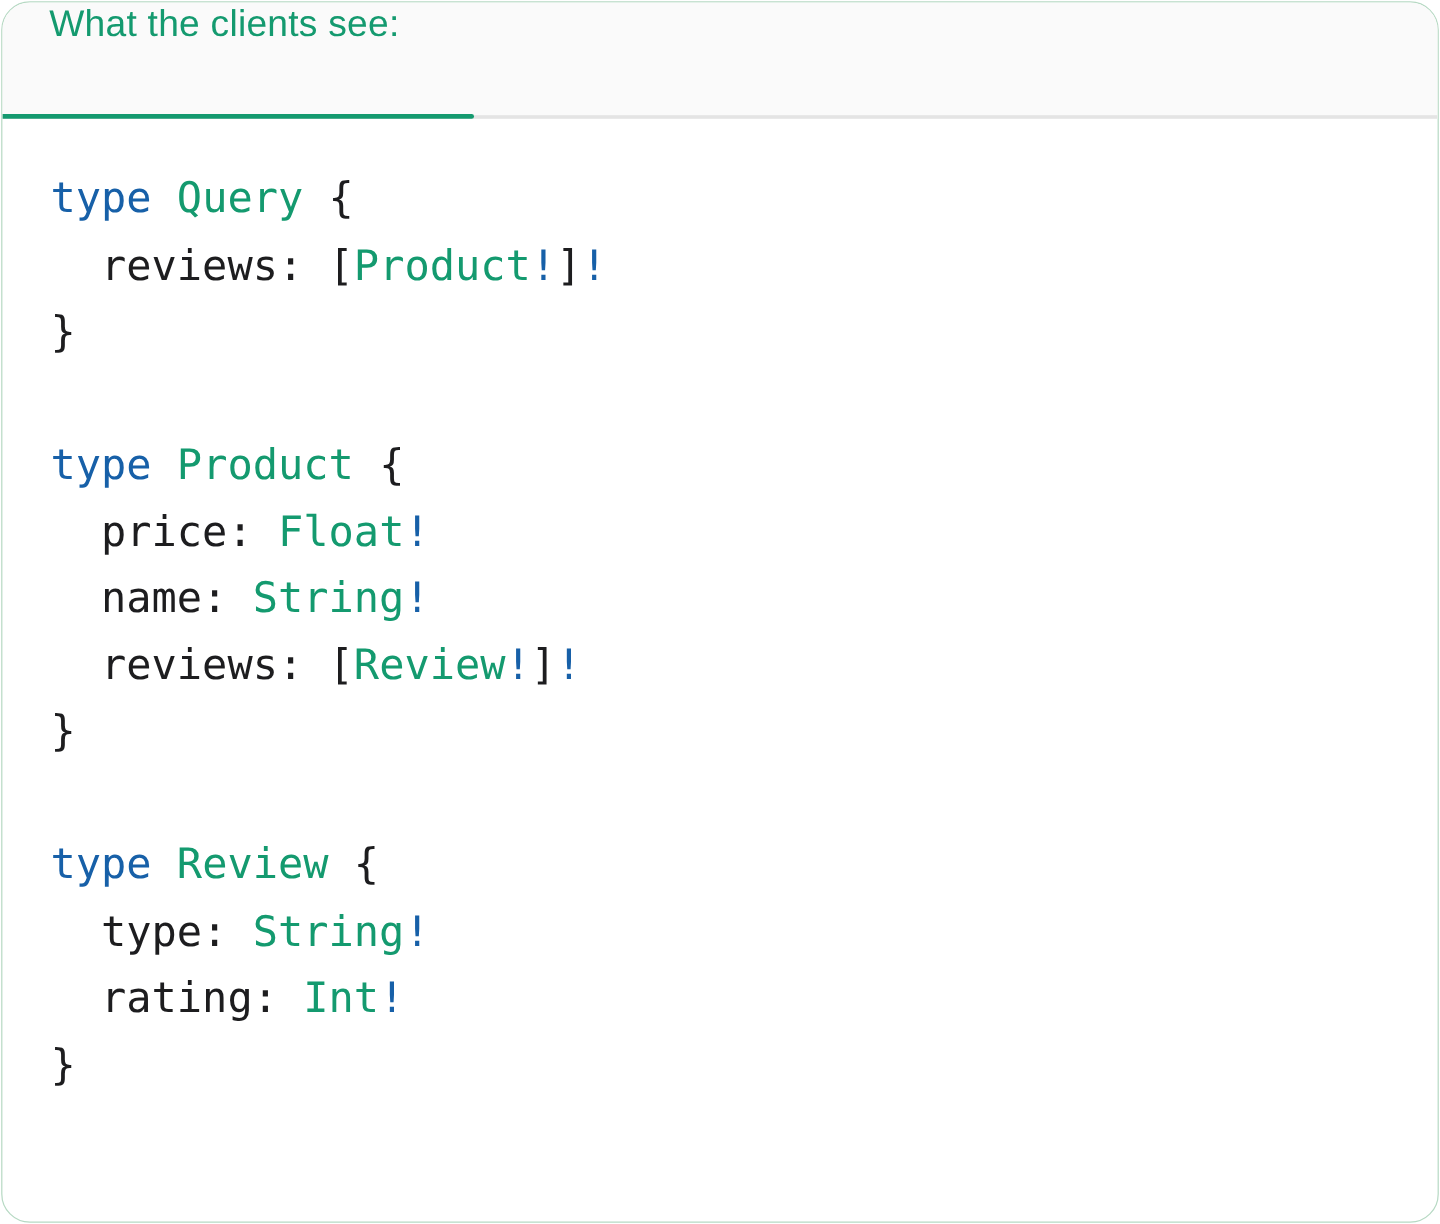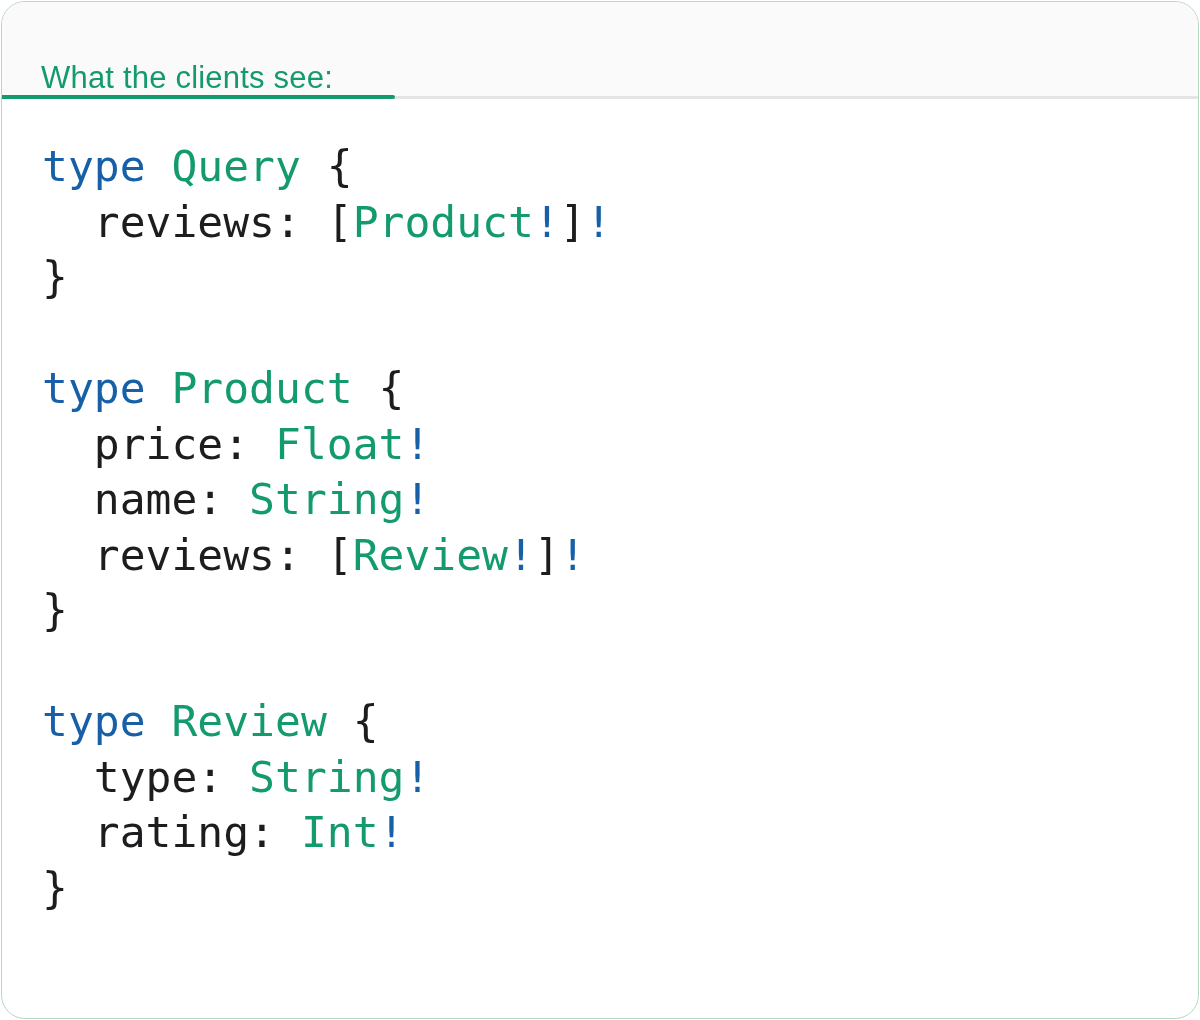--- a/index.html
+++ b/index.html
@@ -20,21 +20,21 @@
     border: 1px solid var(--panel-border, #b6d9c3);
     border-radius: 24px;
     overflow: hidden;
   }
   .tab-bar {
     position: relative;
     height: 94px;
     background: var(--header-bg, #fafafa);
     border-bottom: 3px solid var(--divider, #e4e4e4);
     display: flex;
-    align-items: flex-end;
+    align-items: flex-start;
     padding-left: 39px;
     box-sizing: content-box;
   }
   .tab-label {
     font-size: 31px;
     font-weight: 500;
     letter-spacing: 0.2px;
     color: var(--accent, #149a6f);
     cursor: default;
   }
@@ -45,21 +45,21 @@
     width: 393px;
     height: 4px;
     background: var(--accent, #149a6f);
     border-radius: 0 2px 2px 0;
   }
   .code-area {
     padding: 40px 40px 0 40px;
   }
   .code-line {
     font-family: "DejaVu Sans Mono", "Liberation Mono", monospace;
-    font-size: 43px;
+    font-size: 35px;
     line-height: 55.5px;
     height: 55.5px;
     white-space: pre;
     color: var(--code-plain, #1d1d1f);
   }
   .tok-kw   { color: var(--code-keyword, #1760a8); }
   .tok-ty   { color: var(--accent, #149a6f); }
   .tok-bang { color: var(--code-keyword, #1760a8); }
   .tok-pl   { color: var(--code-plain, #1d1d1f); }
 </style>

